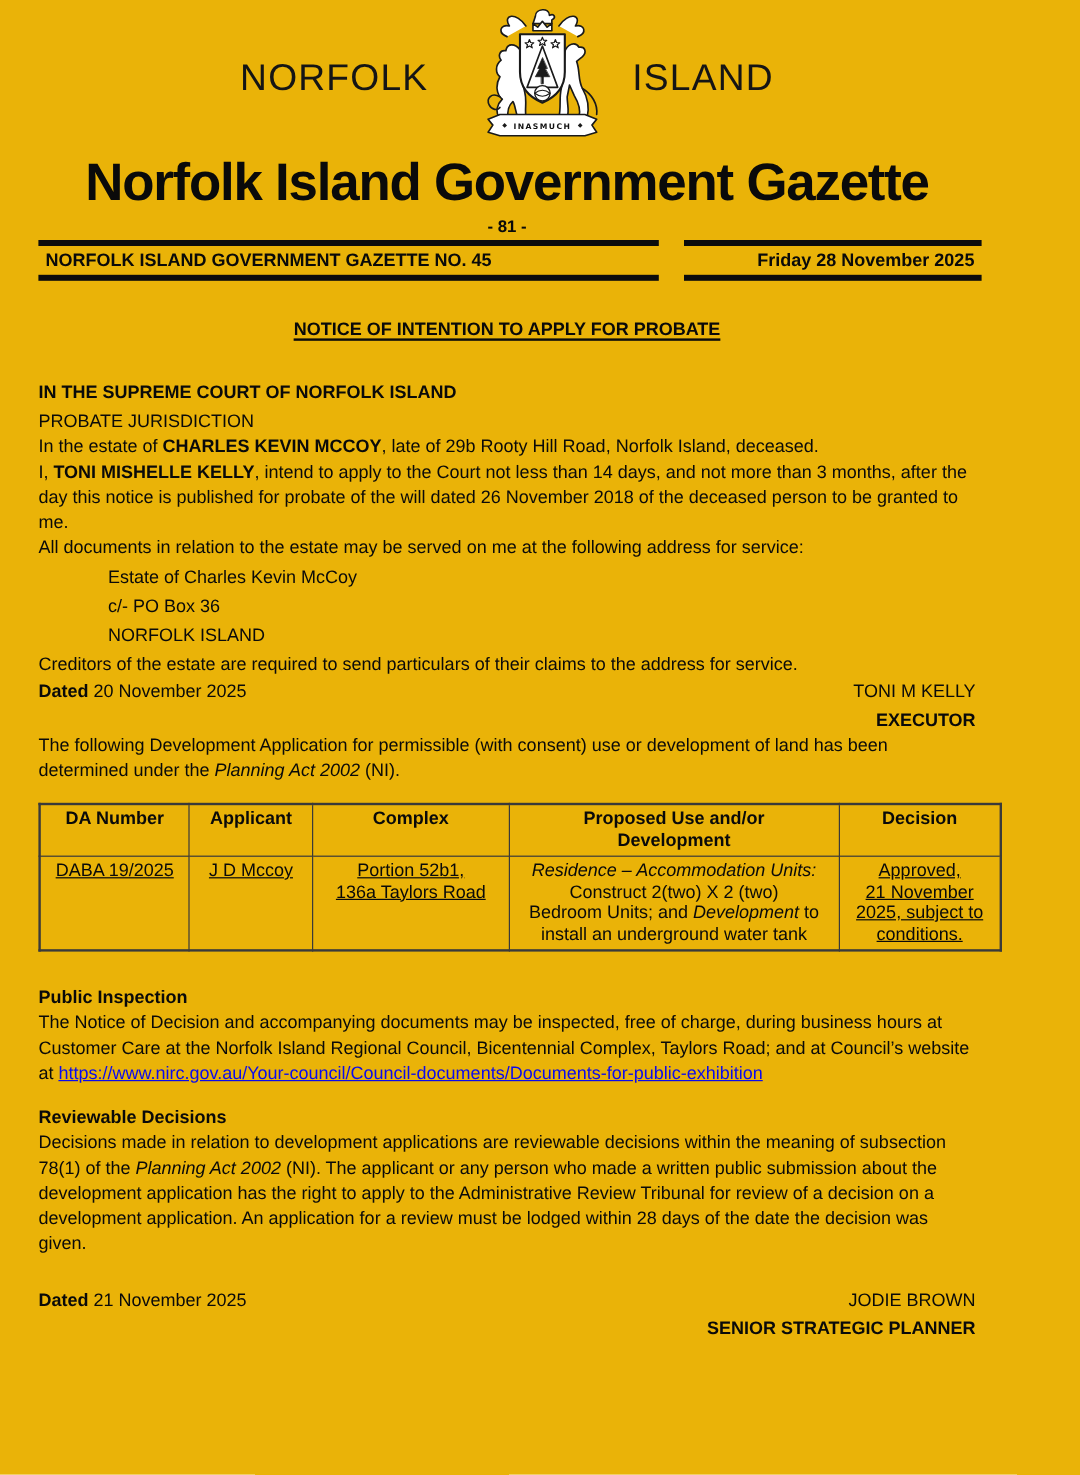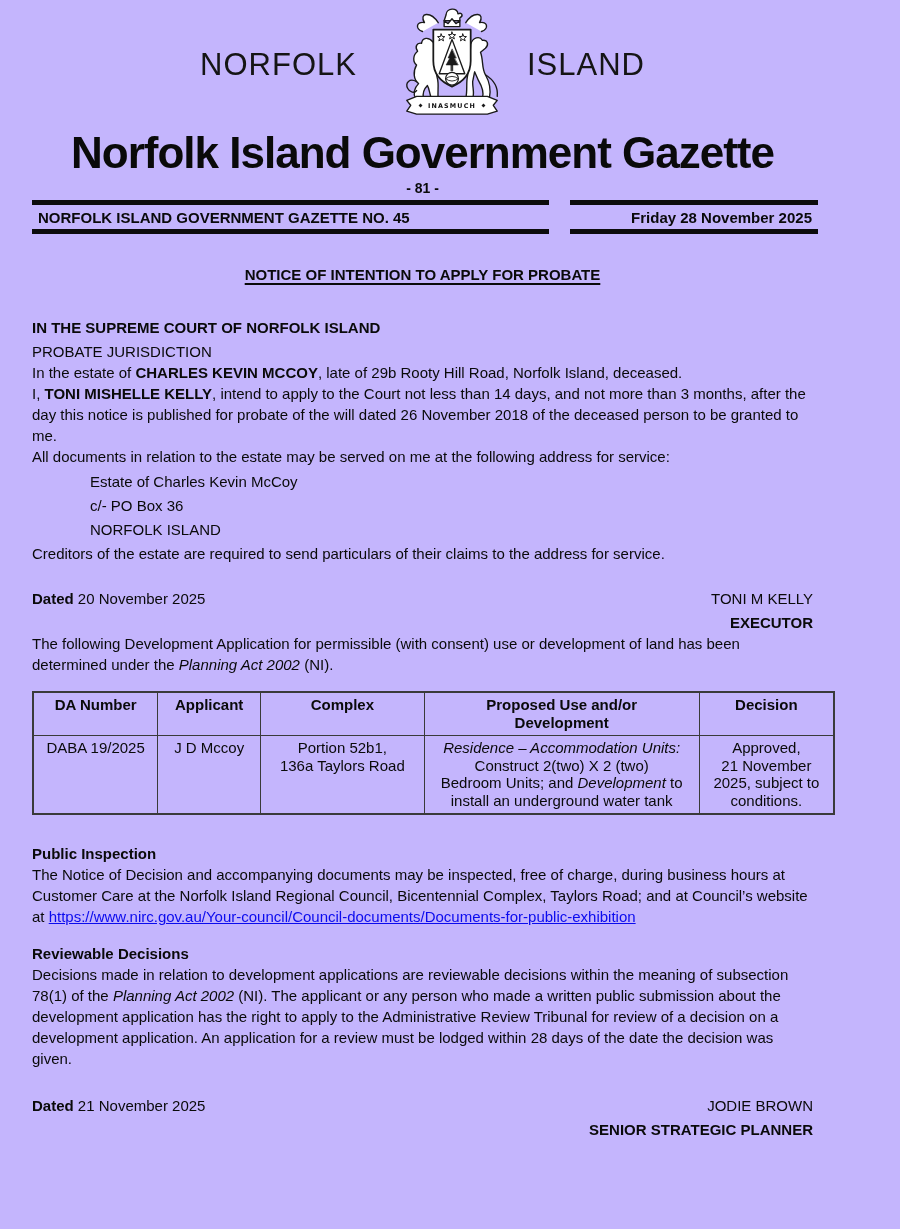--- a/index.html
+++ b/index.html
@@ -2,21 +2,21 @@
 <html><head>
 <meta charset="utf-8">
 <style>
   html,body{margin:0;padding:0;background:#ffffff;}
   .page{
     position:relative;
     width:900px;height:1229px;
     box-sizing:border-box;
     padding:4px 87px 0 32px;
     overflow:hidden;
-    background:#c4b5fd;
+    background:#eab308;
     color:#0a0a0a;
     font-family:"Liberation Sans","DejaVu Sans",sans-serif;
     font-size:15px;
     line-height:21px;
   }
   
   .masthead-row{display:flex;align-items:center;justify-content:center;height:120px;}
   .mast-word{font-size:31px;letter-spacing:1px;line-height:1;color:#151515;}
   .mast-word.left{margin-right:30px;}
   .mast-word.right{margin-left:10px;}
@@ -39,32 +39,32 @@
   .notice-heading{margin-top:30px;font-weight:bold;text-align:center;}
   .court-line{margin-top:32px;font-weight:bold;}
   .jurisdiction-line{margin-top:3px;}
   p.doc{margin:0;}
   .estate-para{margin-top:30px;}
   .intention-para{margin-top:9px;}
   .service-intro{margin-top:33px;}
   .address-block{margin-top:3px;padding-left:58px;}
   .address-block div{line-height:24px;}
   .creditors-line{margin-top:1px;line-height:24px;}
-  .sign-row{margin-top:22px;display:flex;justify-content:space-between;}
+  .sign-row{display:flex;justify-content:space-between;}
   .sign-title-row{margin-top:3px;text-align:right;font-weight:bold;}
   .planning-heading{margin-top:29px;text-align:center;font-weight:bold;}
   .intro-para{margin-top:24px;}
   
   table.da{border-collapse:collapse;width:803px;margin-top:16px;border:2px solid #3a3a3a;}
   table.da th,table.da td{
     border:1.5px solid #3a3a3a;vertical-align:top;text-align:center;
     padding:3px 7px 4px 7px;font-size:15px;line-height:17.5px;
   }
   table.da th{font-weight:bold;white-space:pre-line;}
-  td.pre{white-space:pre-line;}
+  td.pre{white-space:pre-line;text-decoration:underline;}
   
   .sub-heading{margin-top:28px;font-weight:bold;}
   .pi-para{margin-top:2px;}
   .rv-heading{margin-top:16px;font-weight:bold;}
   .rv-para{margin-top:12px;}
   .sign-row.second{margin-top:26px;gap:28px;}
   a.doc-link{color:#0b0bee;text-decoration:underline;}
   .crest svg text{font-family:"DejaVu Sans",sans-serif;}
 </style>
 </head>

